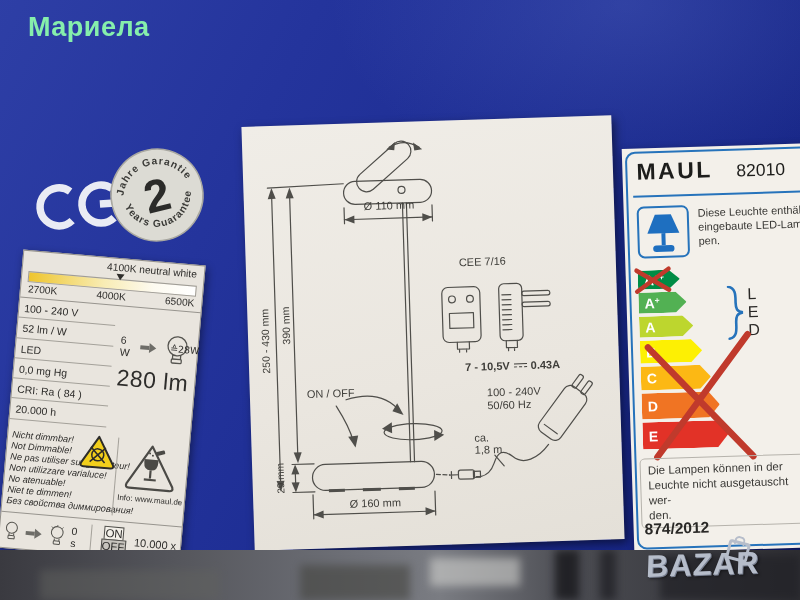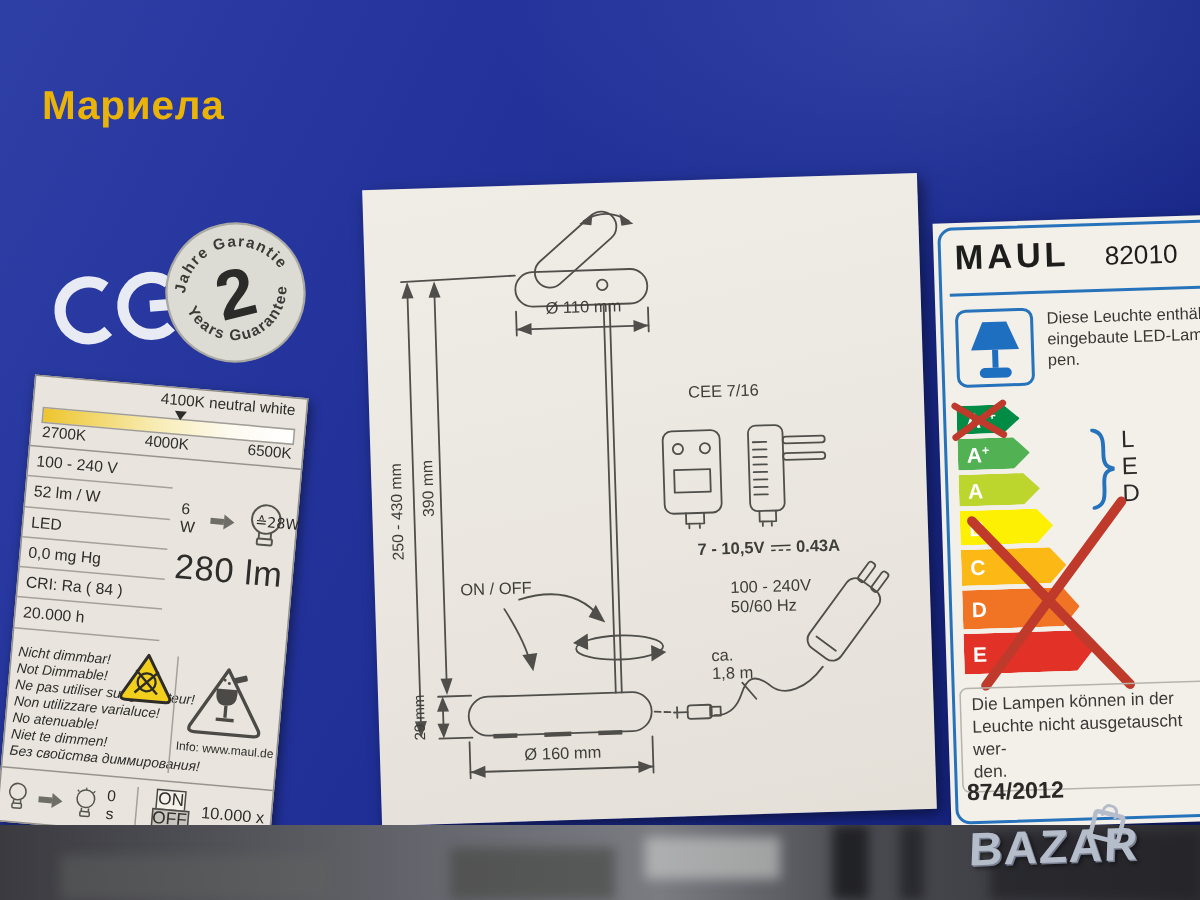--- a/index.html
+++ b/index.html
@@ -8,22 +8,22 @@
   .dj{font-family:"DejaVu Sans",sans-serif;}
 
   
   .box-face{position:absolute;left:-6px;top:-6px;right:-6px;height:564px;
     background:
       radial-gradient(ellipse 420px 260px at 78% 2%, rgba(110,130,215,.25), transparent 70%),
       linear-gradient(118deg,#2e3fa6 0%,#24349c 30%,#1d2d93 55%,#182788 80%,#141f7c 100%);
     transform:rotate(-.4deg);box-shadow:0 4px 10px rgba(0,0,0,.5);
     border-bottom:5px solid #32479f;}
 
-  .owner-mark{position:absolute;left:28px;top:12px;color:#eab308;font-size:27px;
-    font-weight:600;letter-spacing:.5px;margin-top:43px;}
+  .owner-mark{position:absolute;left:28px;top:12px;color:#86efac;font-size:27px;
+    font-weight:600;letter-spacing:.5px;}
 
   
   .ce{position:absolute;left:34px;top:178px;transform:rotate(-4deg);}
   .badge{position:absolute;left:110px;top:148px;transform:rotate(-14deg);}
 
   
   .spec{position:absolute;left:10px;top:257px;width:181px;height:297px;
     transform:rotate(5deg);transform-origin:center;background:#e9e5de;
     border:1px solid #93908a;box-shadow:2px 3px 8px rgba(0,0,0,.45);
     color:#2e2d2b;font-size:10.5px;}

